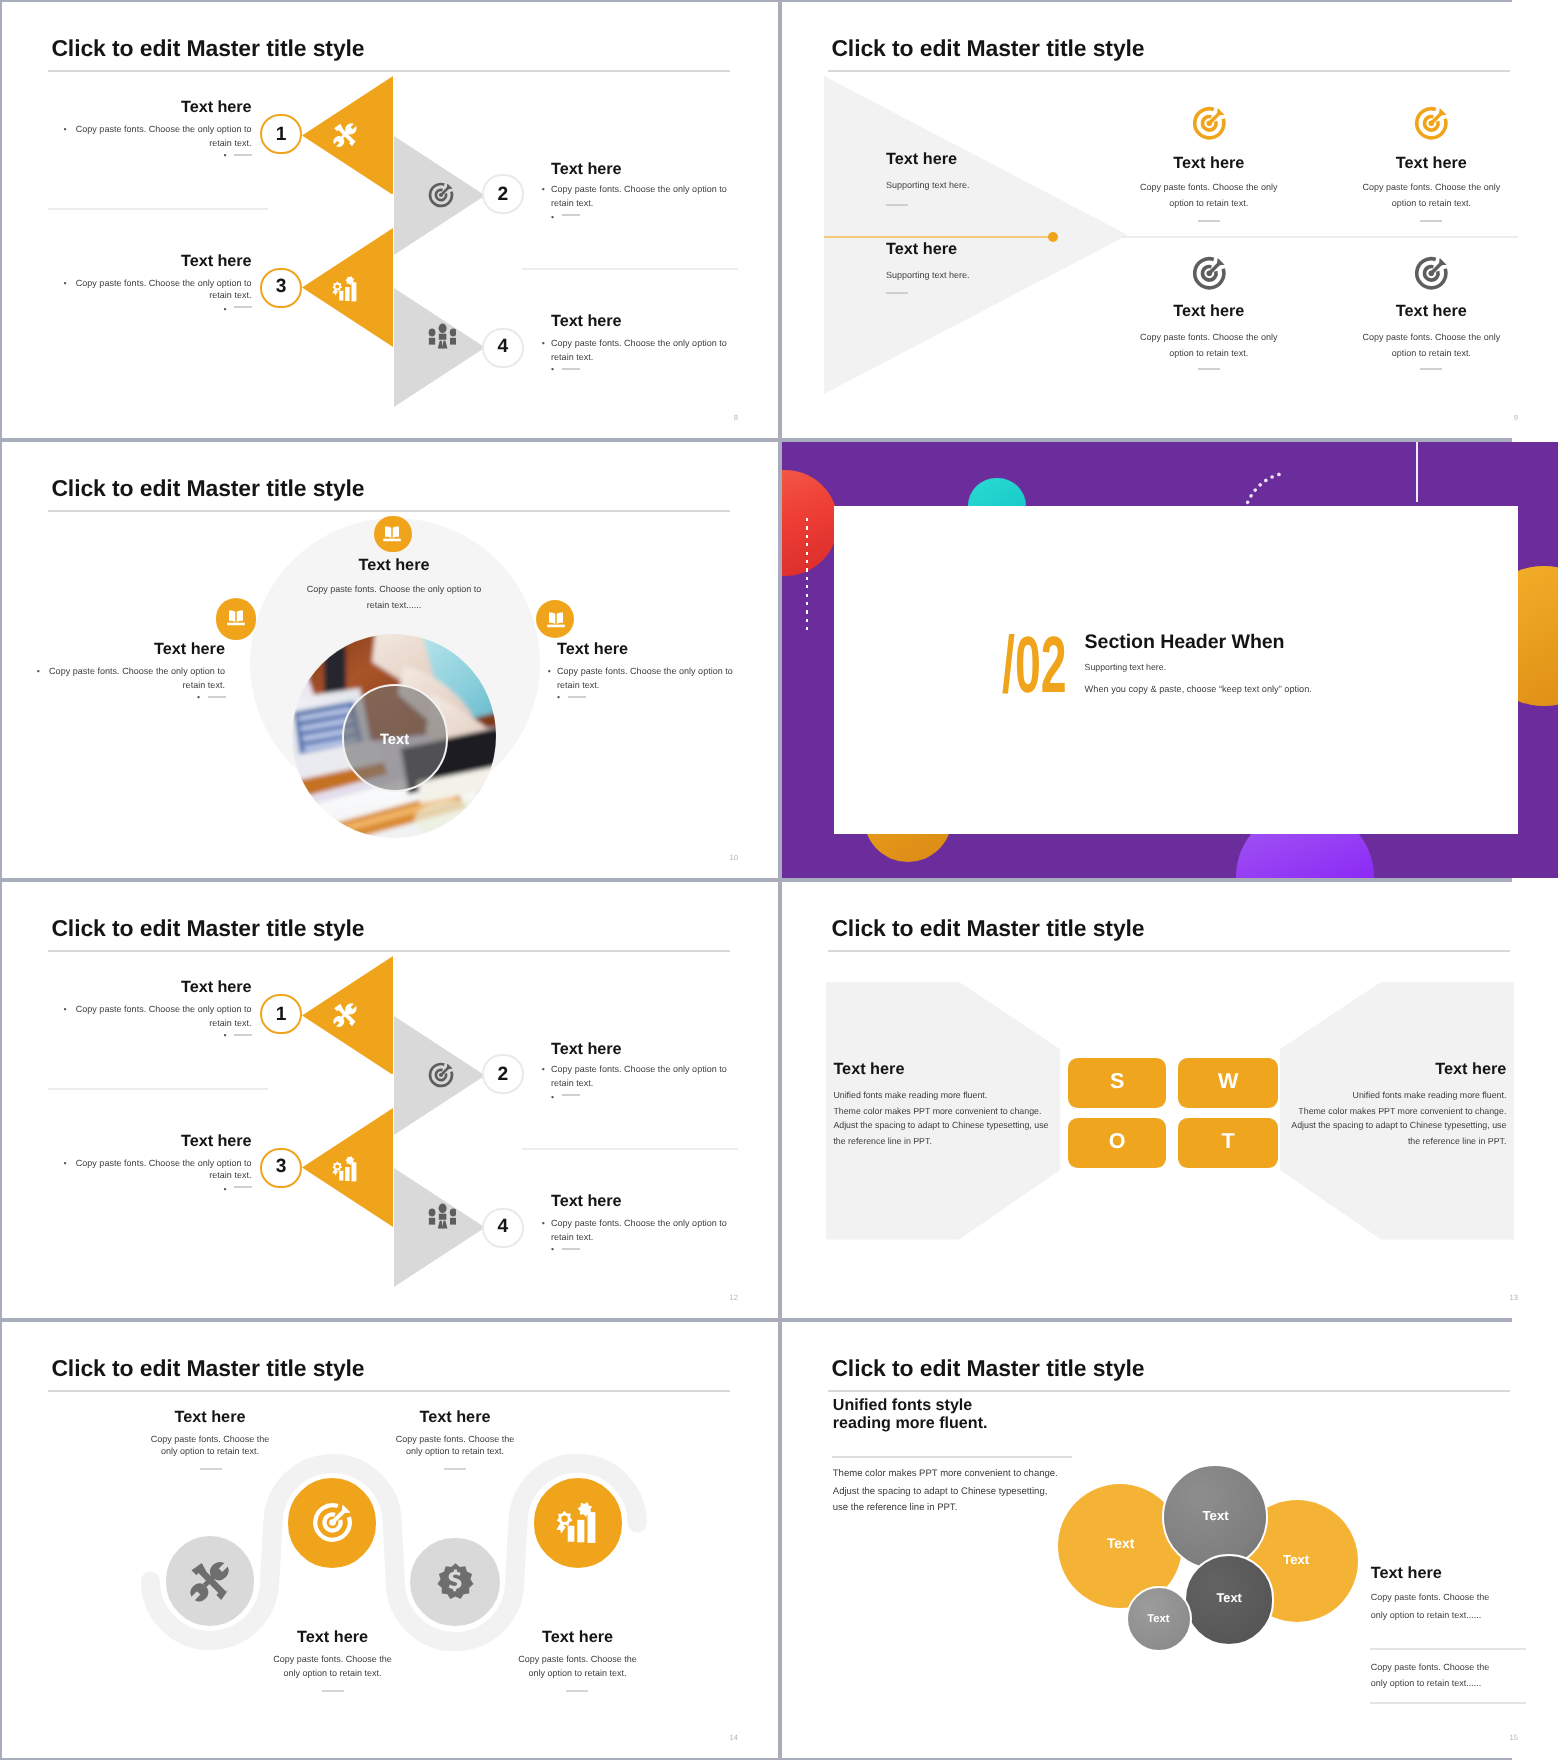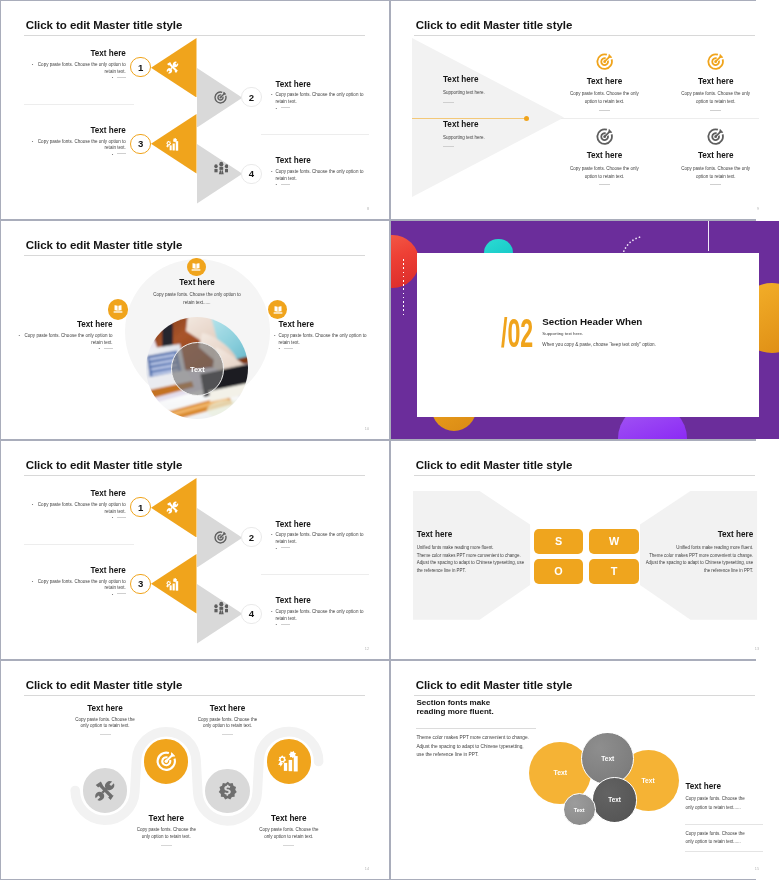--- a/index.html
+++ b/index.html
@@ -639,21 +639,21 @@
             <div class="wm-row" style="margin-left:-80px"></div>
             <div class="wm-row" style="margin-left:-180px"></div>
             <div class="wm-row" style="margin-left:-80px"></div>
             <div class="wm-row" style="margin-left:-180px"></div>
             <div class="wm-row" style="margin-left:-80px"></div>
           </div>
         </div>
       </div>
 <div class="s-title">Click to edit Master title style</div>
       <div class="s-rule"></div>
-<div style="position:absolute;left:25.4px;top:38.4px;width:150px;font-size:8.05px;font-weight:bold;color:#151515;line-height:8.6px;white-space:pre-line;">Section fonts make
+<div style="position:absolute;left:25.4px;top:38.4px;width:150px;font-size:8.05px;font-weight:bold;color:#151515;line-height:8.6px;white-space:pre-line;">Unified fonts style
 reading more fluent.</div>
 <div class="divline" style="left:25.4px;top:66.9px;width:120px;background:#dcdcdc;"></div>
 <div style="position:absolute;left:25.4px;top:72.8px;width:160px;font-size:4.78px;color:#3d3d3d;line-height:8.7px;white-space:pre-line;">Theme color makes PPT more convenient to change.
 Adjust the spacing to adapt to Chinese typesetting,
 use the reference line in PPT.</div>
 <div style="position:absolute;left:138.3px;top:80.8px;width:62px;height:62px;border-radius:50%;background:#F5B335;display:flex;align-items:center;justify-content:center;">
         <span style="color:#fff;font-size:6.9px;font-weight:bold;">Text</span>
       </div>
 <div style="position:absolute;left:226.6px;top:88.6px;width:61px;height:61px;border-radius:50%;background:#F5B335;display:flex;align-items:center;justify-content:center;">
         <span style="color:#fff;font-size:6.6px;font-weight:bold;">Text</span>

